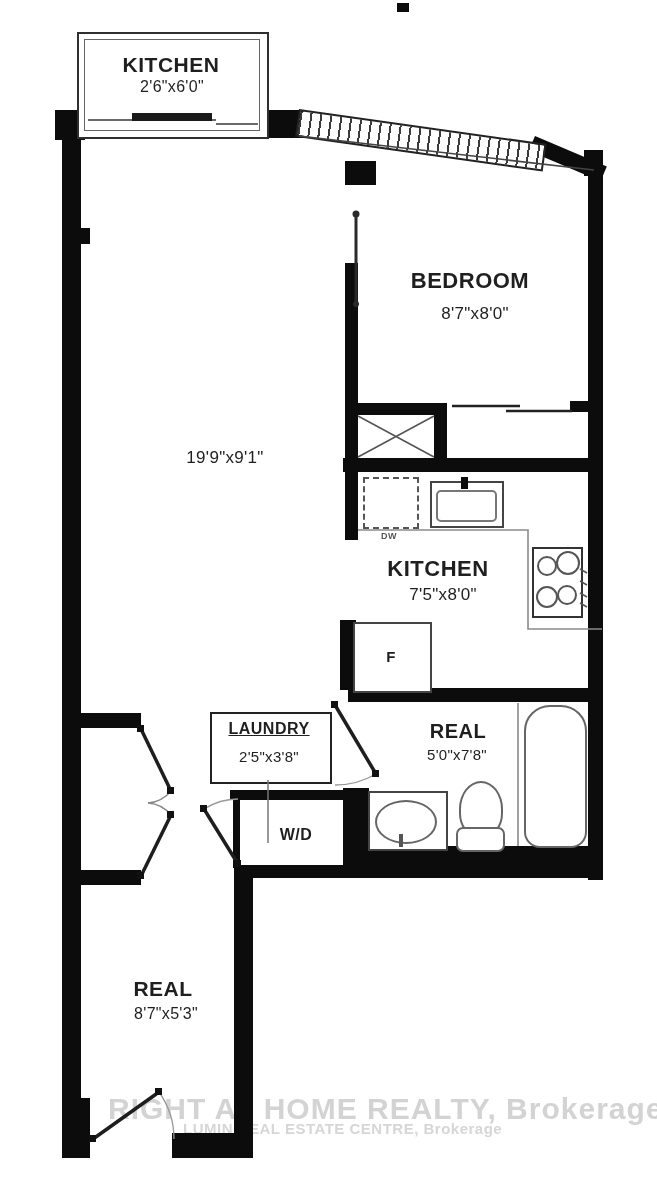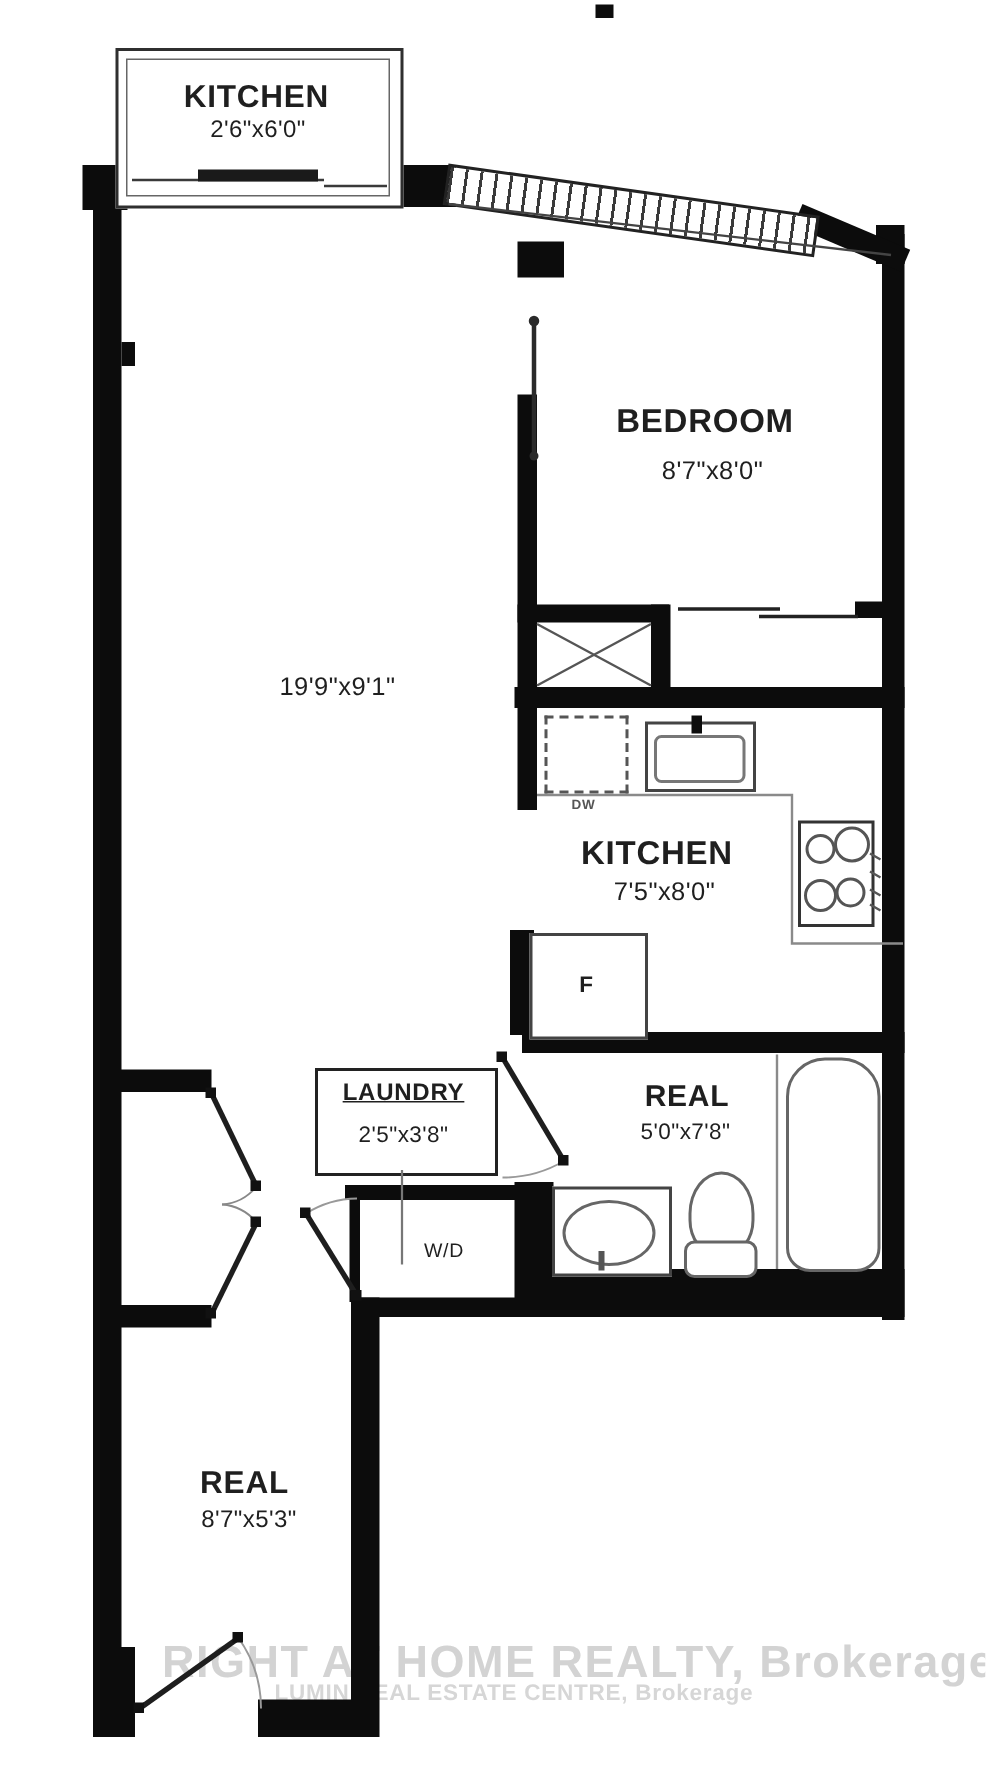--- a/index.html
+++ b/index.html
@@ -153,17 +153,17 @@
 
   <div class="lbl" style="left:269px;top:720px;font-size:16px;text-decoration:underline;">LAUNDRY</div>
   <div class="lbl dims" style="left:269px;top:748px;font-size:15px;">2'5"x3'8"</div>
 
   <div class="lbl" style="left:458px;top:720px;font-size:20px;">REAL</div>
   <div class="lbl dims" style="left:457px;top:746px;font-size:15px;">5'0"x7'8"</div>
 
   <div class="lbl" style="left:163px;top:977px;font-size:21px;">REAL</div>
   <div class="lbl dims" style="left:166px;top:1005px;font-size:16px;">8'7"x5'3"</div>
 
-  <div class="lbl" style="left:296px;top:826px;font-size:13px;font-weight:400;">W/D</div>
+  <div class="lbl" style="left:296px;top:826px;font-size:16px;font-weight:700;">W/D</div>
   <div class="lbl" style="left:391px;top:648px;font-size:15px;">F</div>
   <div class="lbl" style="left:389px;top:495px;font-size:9px;color:#555;margin-top:36px;">DW</div>
 
 </div>
 
 </body></html>

